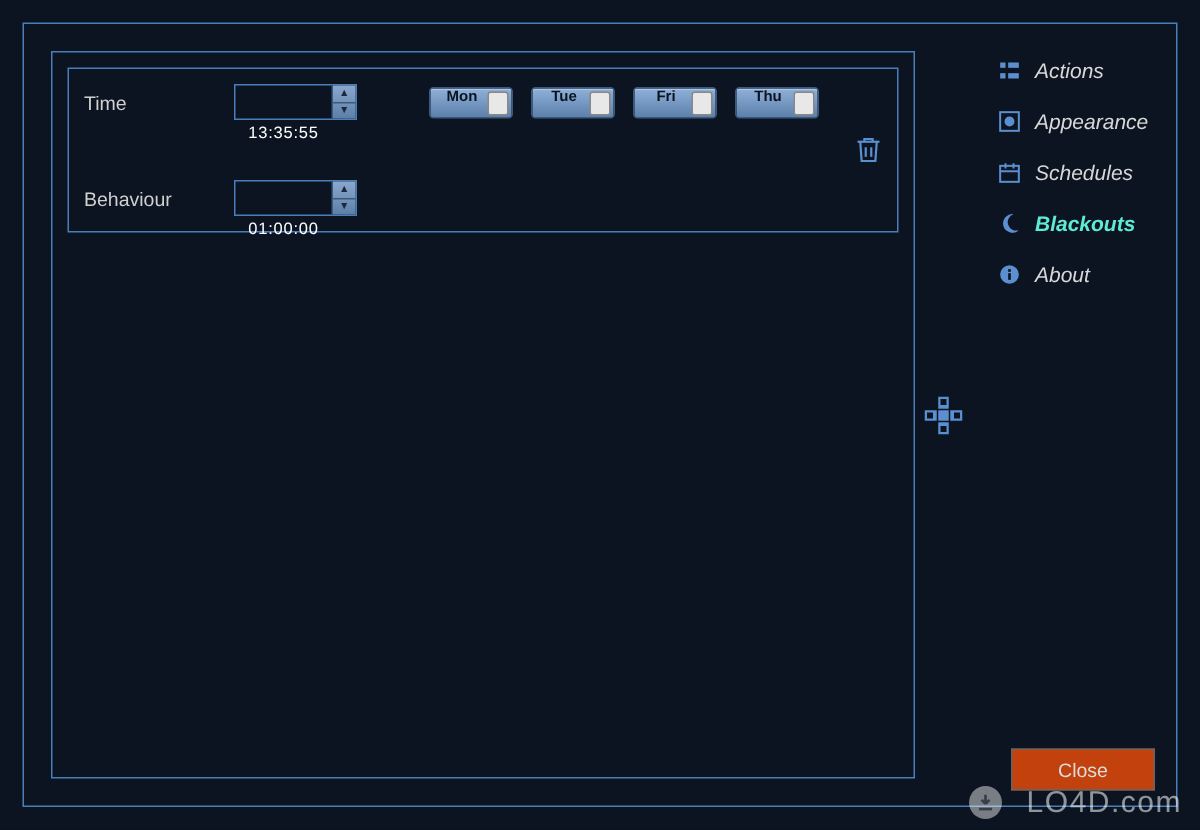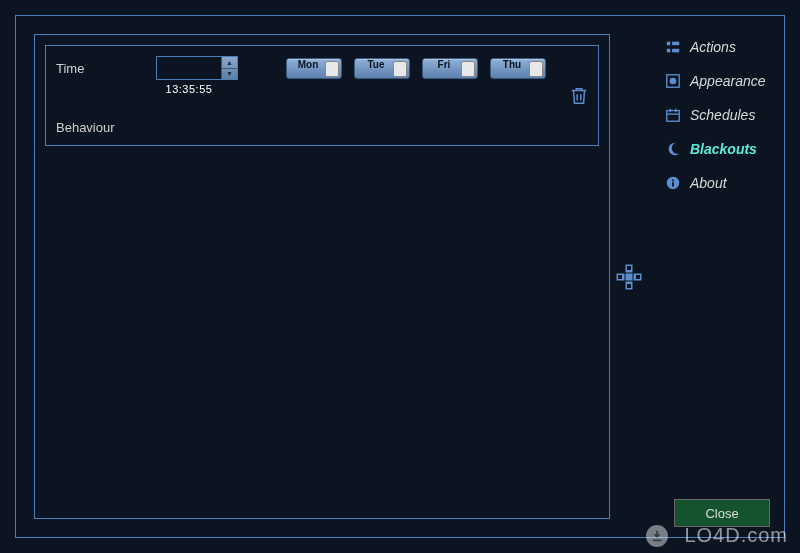--- a/index.html
+++ b/index.html
@@ -168,39 +168,39 @@
       justify-content: center;
       color: #5b8fd0;
     }
     .close-btn {
       position: absolute;
       bottom: 10px;
       right: 14px;
       width: 96px;
       height: 28px;
       border: 1px solid #666;
-      background: #14532d;
+      background: #c2410c;
       color: #ddd;
       font-size: 13px;
       display:flex;
       align-items:center;
       justify-content:center;
       cursor:pointer;
     }
     .watermark {
       position: absolute;
       right: 12px;
       bottom: 6px;
       font-size: 20px;
       color: rgba(255,255,255,0.55);
       font-family: Arial, sans-serif;
       letter-spacing: 1px;
       pointer-events: none;
       display:flex;
-      align-items:flex-end;
+      align-items:flex-start;
       gap:16px;
     }
     .watermark .dl {
       width:22px;height:22px;border-radius:50%;
       background: rgba(255,255,255,0.45);
       display:flex;align-items:center;justify-content:center;
     }
   </style>
 </head>
 <body>
@@ -235,20 +235,27 @@
                 <span class="day-label">Fri</span>
                 <span class="day-thumb"></span>
               </div>
               <div class="day-toggle">
                 <span class="day-label">Thu</span>
                 <span class="day-thumb"></span>
               </div>
             </div>
 
           <div class="field-label">Behaviour</div>
+          <div class="spinner">
+            <div class="spinner-val">01:00:00</div>
+            <div class="spinner-btns">
+              <div class="spinner-btn">▲</div>
+              <div class="spinner-btn">▼</div>
+            </div>
+          </div>
 
         </div>
 
         <div class="trash">
           <svg viewBox="0 0 24 24" width="22" height="24" fill="none" stroke="#5b8fd0" stroke-width="1.6">
             <path d="M4 6h16"></path>
               <path d="M9 6V4h6v2"></path>
               <path d="M6 6l1 14h10l1-14"></path>
             <path d="M10 10v7"></path>
               <path d="M14 10v7"></path>

